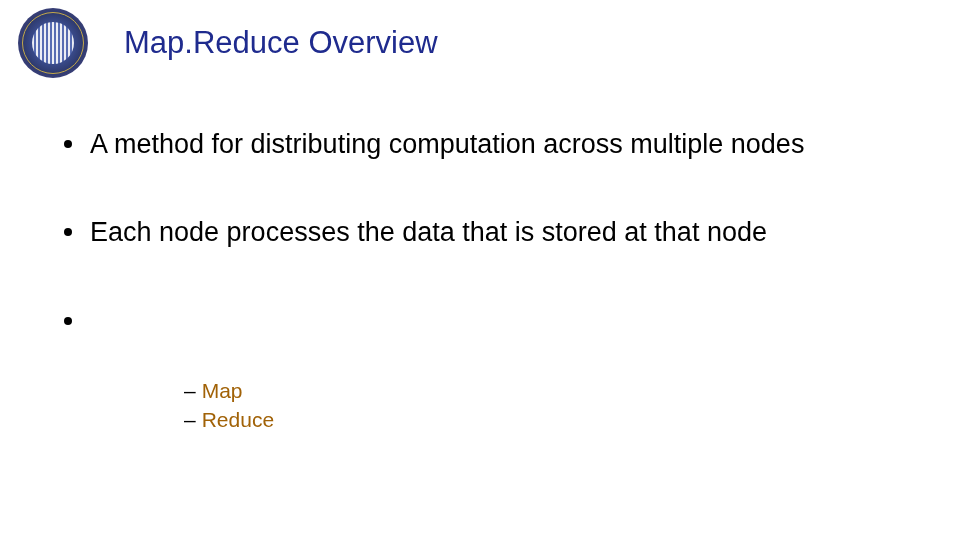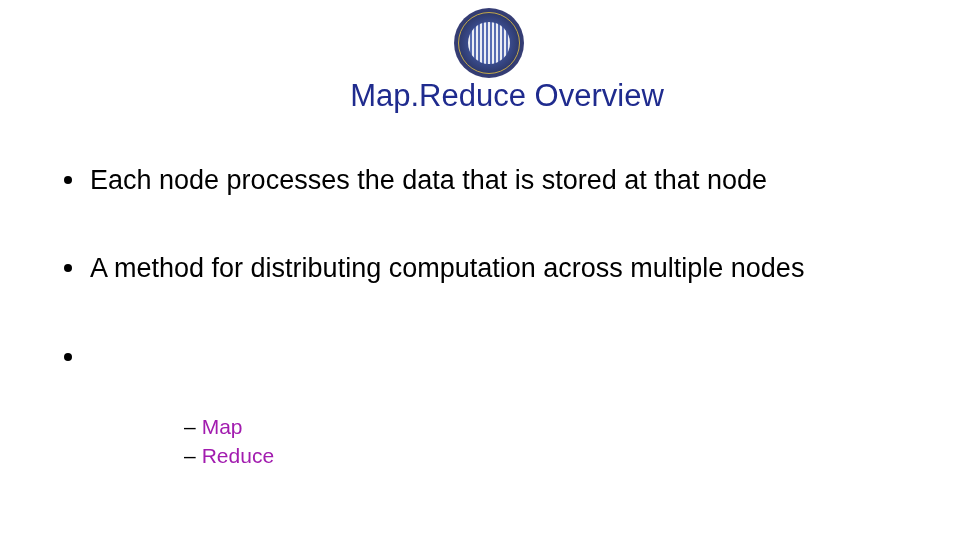--- a/index.html
+++ b/index.html
@@ -12,21 +12,20 @@
       height: 540px;
       background: #ffffff;
       font-family: Verdana, Geneva, sans-serif;
       position: relative;
       overflow: hidden;
     }
     .header {
       display: flex;
       align-items: center;
       padding: 8px 0 0 18px;
-      flex-direction: column;
     }
     .logo {
       width: 70px;
       height: 70px;
       background: radial-gradient(circle at 50% 50%, #4a5ea8 0%, #3b4d8f 40%, #2e3a6e 60%, #534b8e 100%);
       border-radius: 50%;
       position: relative;
       flex-shrink: 0;
     }
     .logo::before {
@@ -91,42 +90,42 @@
       align-items: flex-start;
       margin-bottom: 2px;
     }
     .sub-dash {
       color: #000;
       font-size: 21px;
       margin-right: 6px;
       line-height: 1.3;
     }
     .sub-text {
-      color: #a21caf;
+      color: #a16207;
       font-size: 21px;
       line-height: 1.3;
     }
   </style>
 </head>
 <body>
 
 <div class="header">
   <div class="logo"></div>
   <h1 class="title">Map.Reduce Overview</h1>
 </div>
 
 <div class="content">
   <div class="bullet-item">
     <div class="bullet-dot"></div>
-    <div class="bullet-text">Each node processes the data that is stored at that node</div>
+    <div class="bullet-text">A method for distributing computation across multiple nodes</div>
   </div>
 
   <div class="bullet-item">
     <div class="bullet-dot"></div>
-    <div class="bullet-text">A method for distributing computation across multiple nodes</div>
+    <div class="bullet-text">Each node processes the data that is stored at that node</div>
   </div>
 
   <div class="bullet-item">
     <div class="bullet-dot"></div>
   </div>
 
   <div class="sub-list">
     <div class="sub-item">
       <span class="sub-dash">–</span>
       <span class="sub-text">Map</span>

